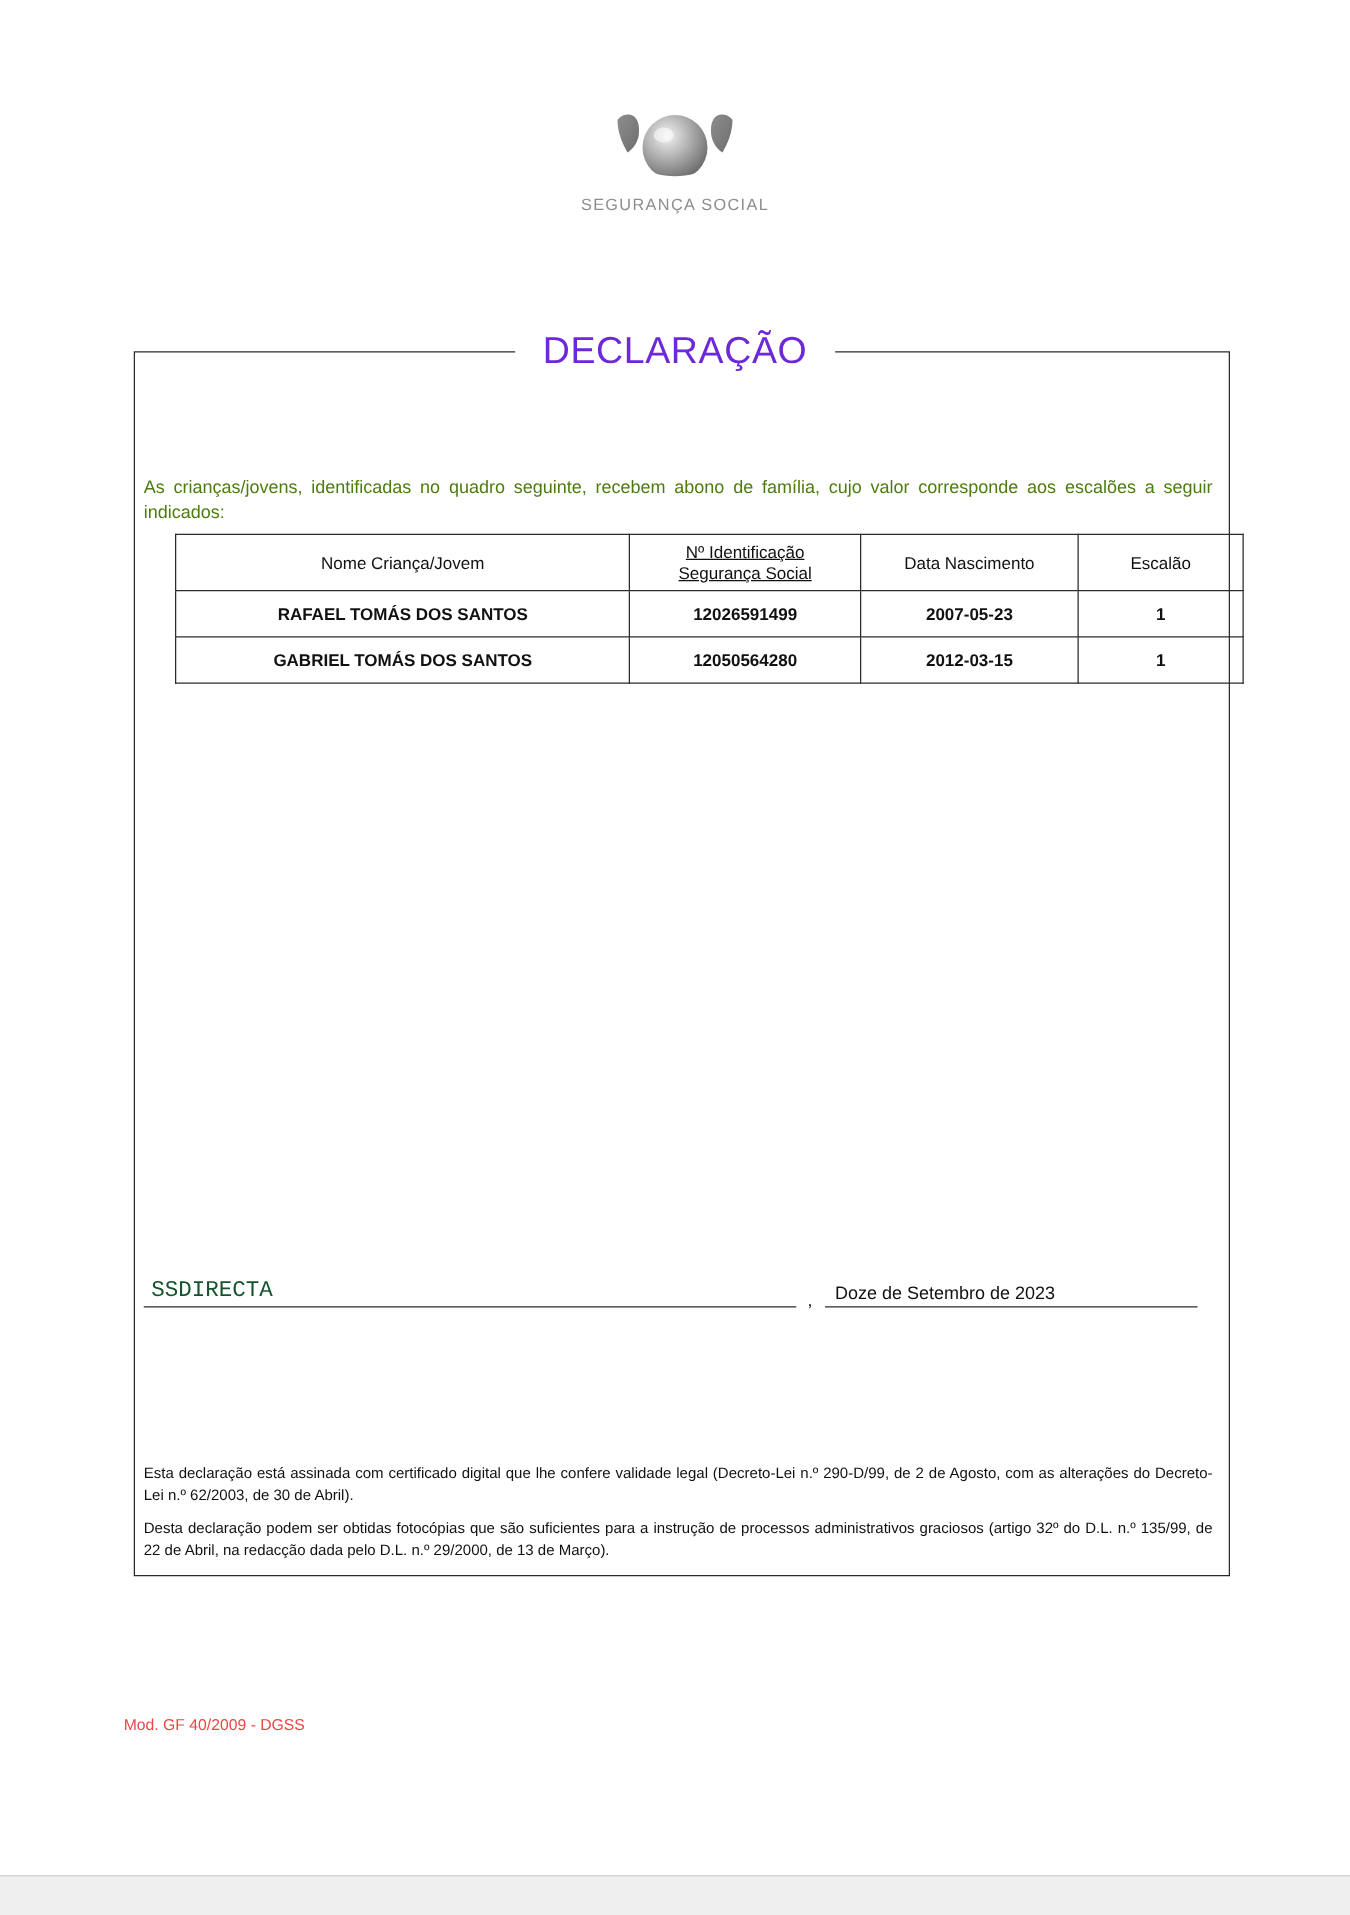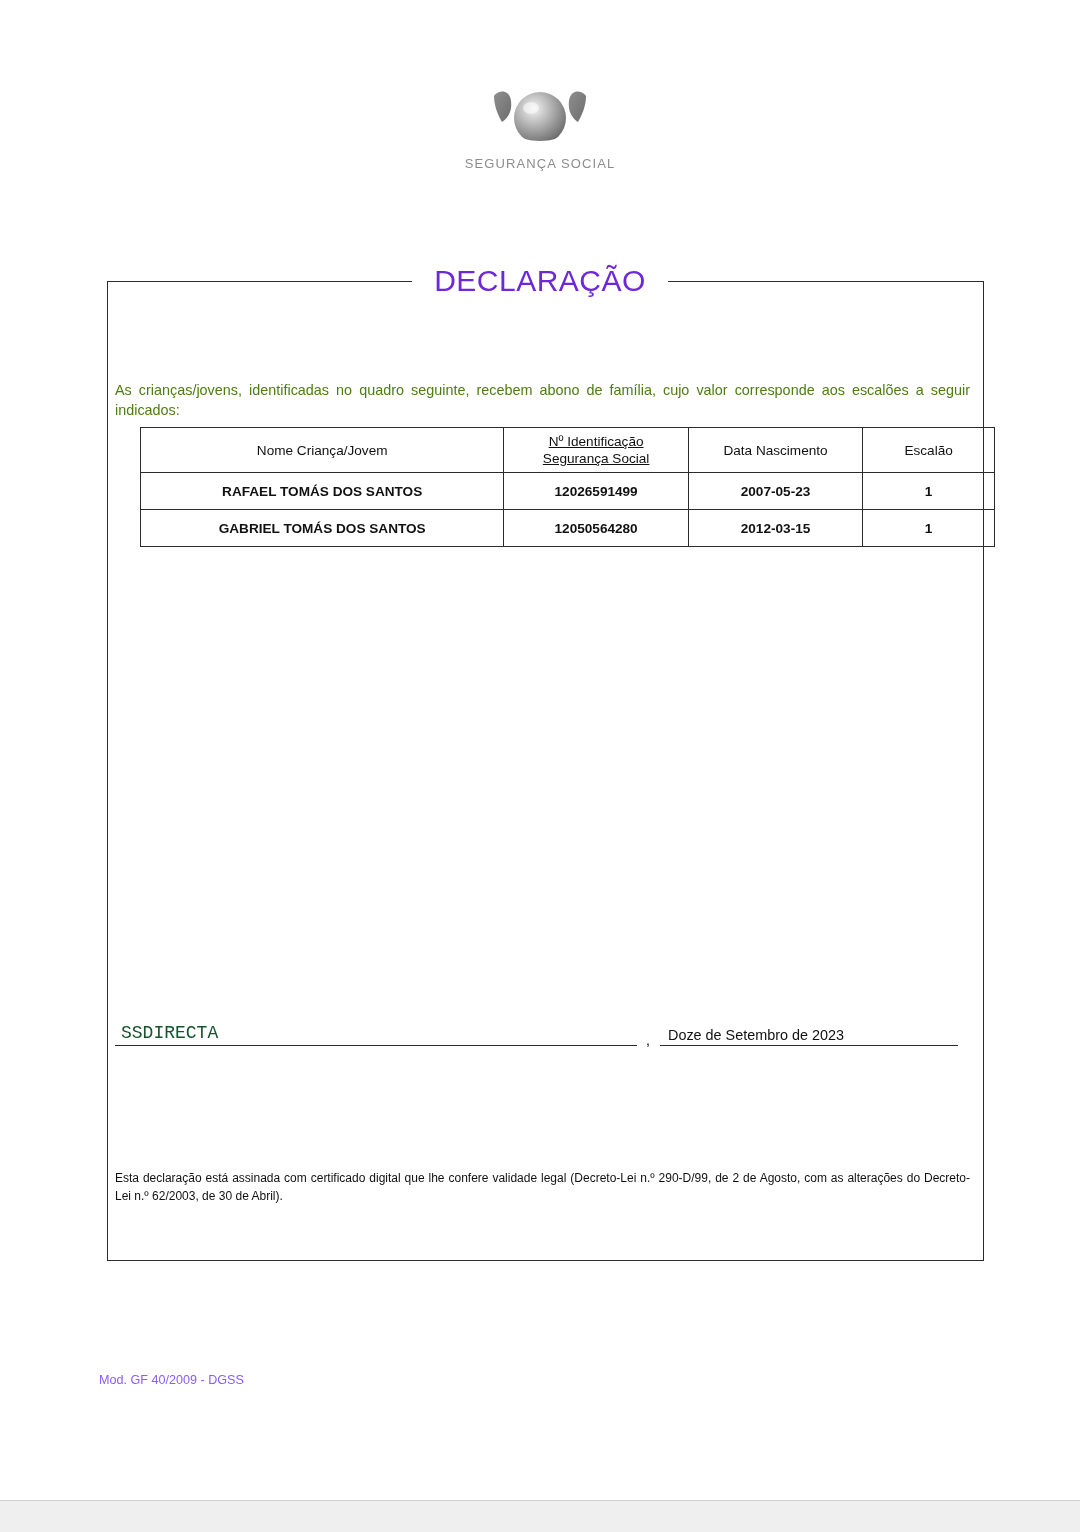--- a/index.html
+++ b/index.html
@@ -181,21 +181,21 @@
     margin-top: 12px;
   }
   .legal p { margin: 0 0 8px 0; }
   .legal p:last-child { margin-bottom: 0; }
 
   .modline {
     position: absolute;
     left: 99px;
     top: 1373px;
     font-size: 12.6px;
-    color: #8b5cf6;
+    color: #ef4444;
   }
 </style>
 </head>
 <body>
 
 <div class="page">
 
   <div class="logo-block">
     <div class="logo-mark">
       <svg width="104" height="62" viewBox="0 0 104 62">
@@ -258,18 +258,19 @@
       <span>SSDIRECTA</span>
     </div>
     <div class="sig-comma">,</div>
     <div class="sig-right">
       <span>Doze de Setembro de 2023</span>
     </div>
   </div>
 
   <div class="legal">
     <p>Esta declaração está assinada com certificado digital que lhe confere validade legal (Decreto-Lei n.º 290-D/99, de 2 de Agosto, com as alterações do Decreto-Lei n.º 62/2003, de 30 de Abril).</p>
+    <p>Desta declaração podem ser obtidas fotocópias que são suficientes para a instrução de processos administrativos graciosos (artigo 32º do D.L. n.º 135/99, de 22 de Abril, na redacção dada pelo D.L. n.º 29/2000, de 13 de Março).</p>
   </div>
 
   <div class="modline">Mod. GF 40/2009 - DGSS</div>
 </div>
 
 <div class="bottom-strip"></div>
 
 </body></html>

